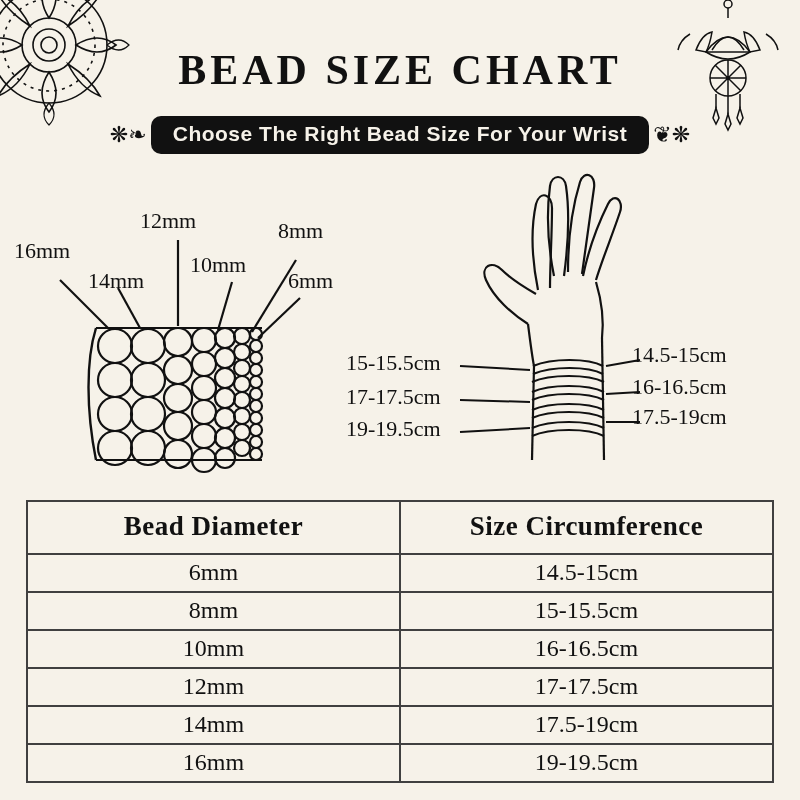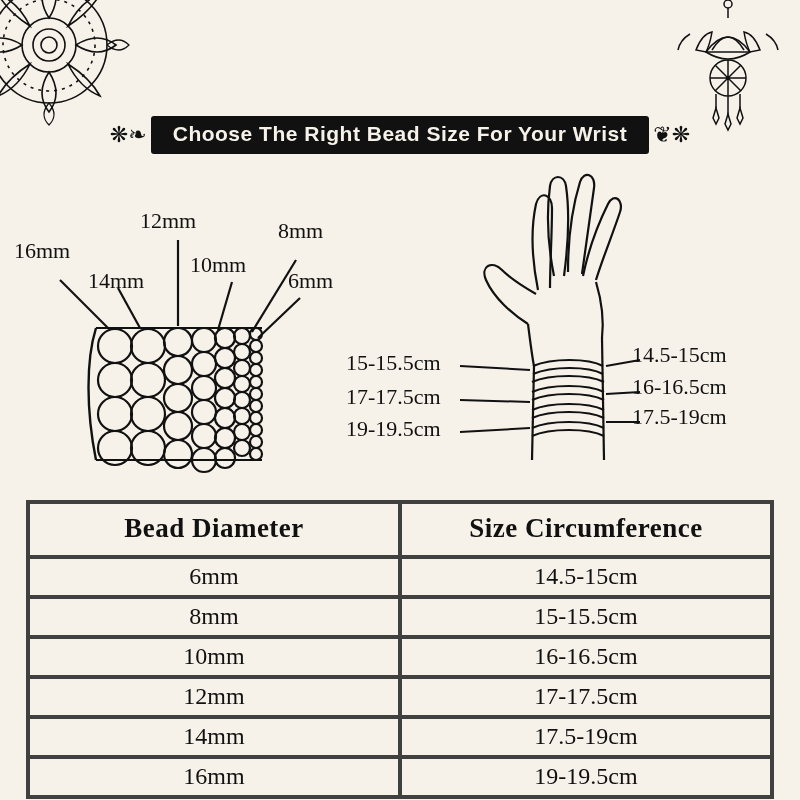--- a/index.html
+++ b/index.html
@@ -57,21 +57,21 @@
     padding: 0 4px;
     color: #111;
   }
   .subtitle {
     background: #111;
     color: #f6f2e9;
     font-size: 21px;
     font-weight: 700;
     letter-spacing: 0.5px;
     padding: 6px 22px 8px 22px;
-    border-radius: 3px;
+    border-radius: 10px;
     font-family: "Liberation Sans", sans-serif;
     white-space: nowrap;
   }
 
   
   .diagram {
     position: absolute;
     top: 160px;
     left: 0;
     width: 800px;
@@ -88,21 +88,21 @@
   .table {
     position: absolute;
     left: 26px;
     top: 500px;
     width: 748px;
     border-collapse: collapse;
     border: 2px solid #111;
     table-layout: fixed;
   }
   .table th, .table td {
-    border: 4px solid #404040;
+    border: 2px solid #404040;
     text-align: center;
     font-family: "Liberation Serif", serif;
     color: #111;
   }
   .table th {
     font-size: 27px;
     font-weight: 700;
     padding: 9px 0 11px 0;
     letter-spacing: 0.5px;
   }
@@ -157,20 +157,21 @@
       <path d="M62 66 v36 M44 84 h36 M49 71 l26 26 M75 71 l-26 26"></path>
       <path d="M50 100 v14 M62 102 v18 M74 100 v14"></path>
       <path d="M50 114 l-3 10 3 6 3 -6z"></path>
       <path d="M62 120 l-3 10 3 6 3 -6z"></path>
       <path d="M74 114 l-3 10 3 6 3 -6z"></path>
       <path d="M24 40 q-10 6 -12 16"></path>
       <path d="M100 40 q10 6 12 16"></path>
     </g>
   </svg>
 
+  <div class="title">BEAD SIZE CHART</div>
 
   <div class="subtitle-wrap">
     <span class="sub-flourish">❋❧</span>
     <span class="subtitle">Choose The Right Bead Size For Your Wrist</span>
     <span class="sub-flourish">❦❋</span>
   </div>
 
   <div class="diagram">
 
     <svg width="420" height="330" viewBox="0 0 420 330" style="position:absolute;left:0;top:0;">

